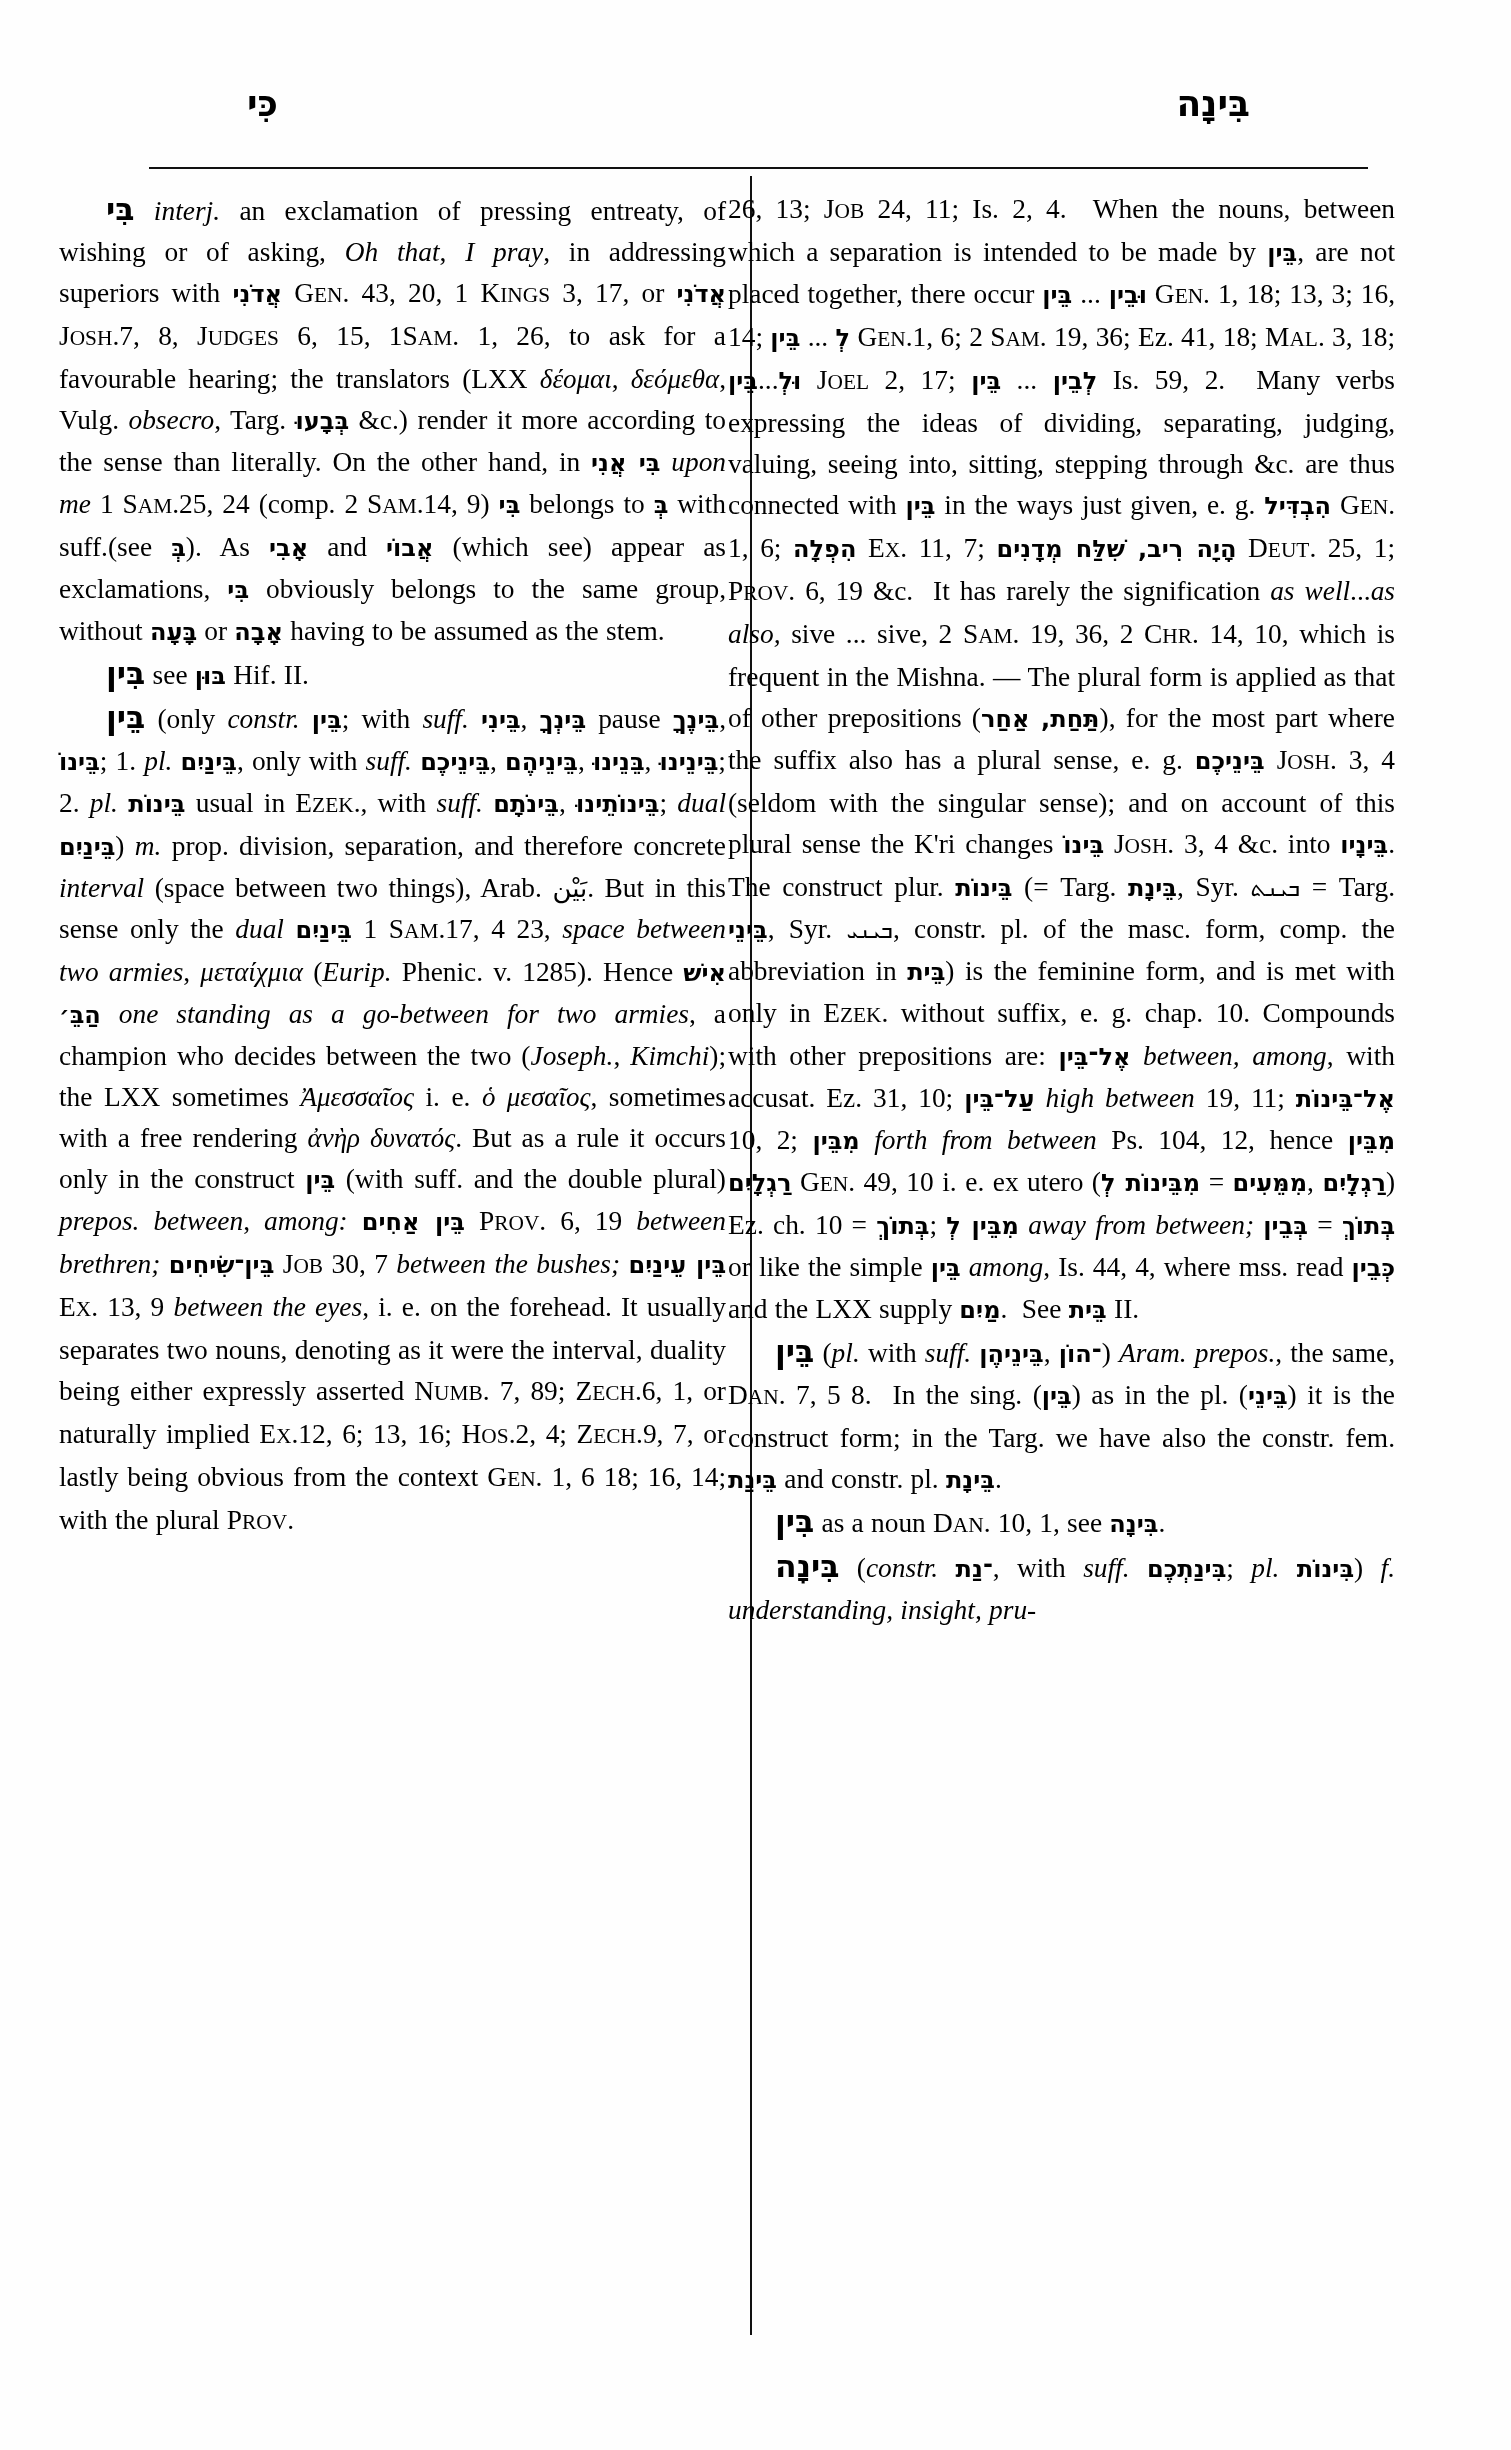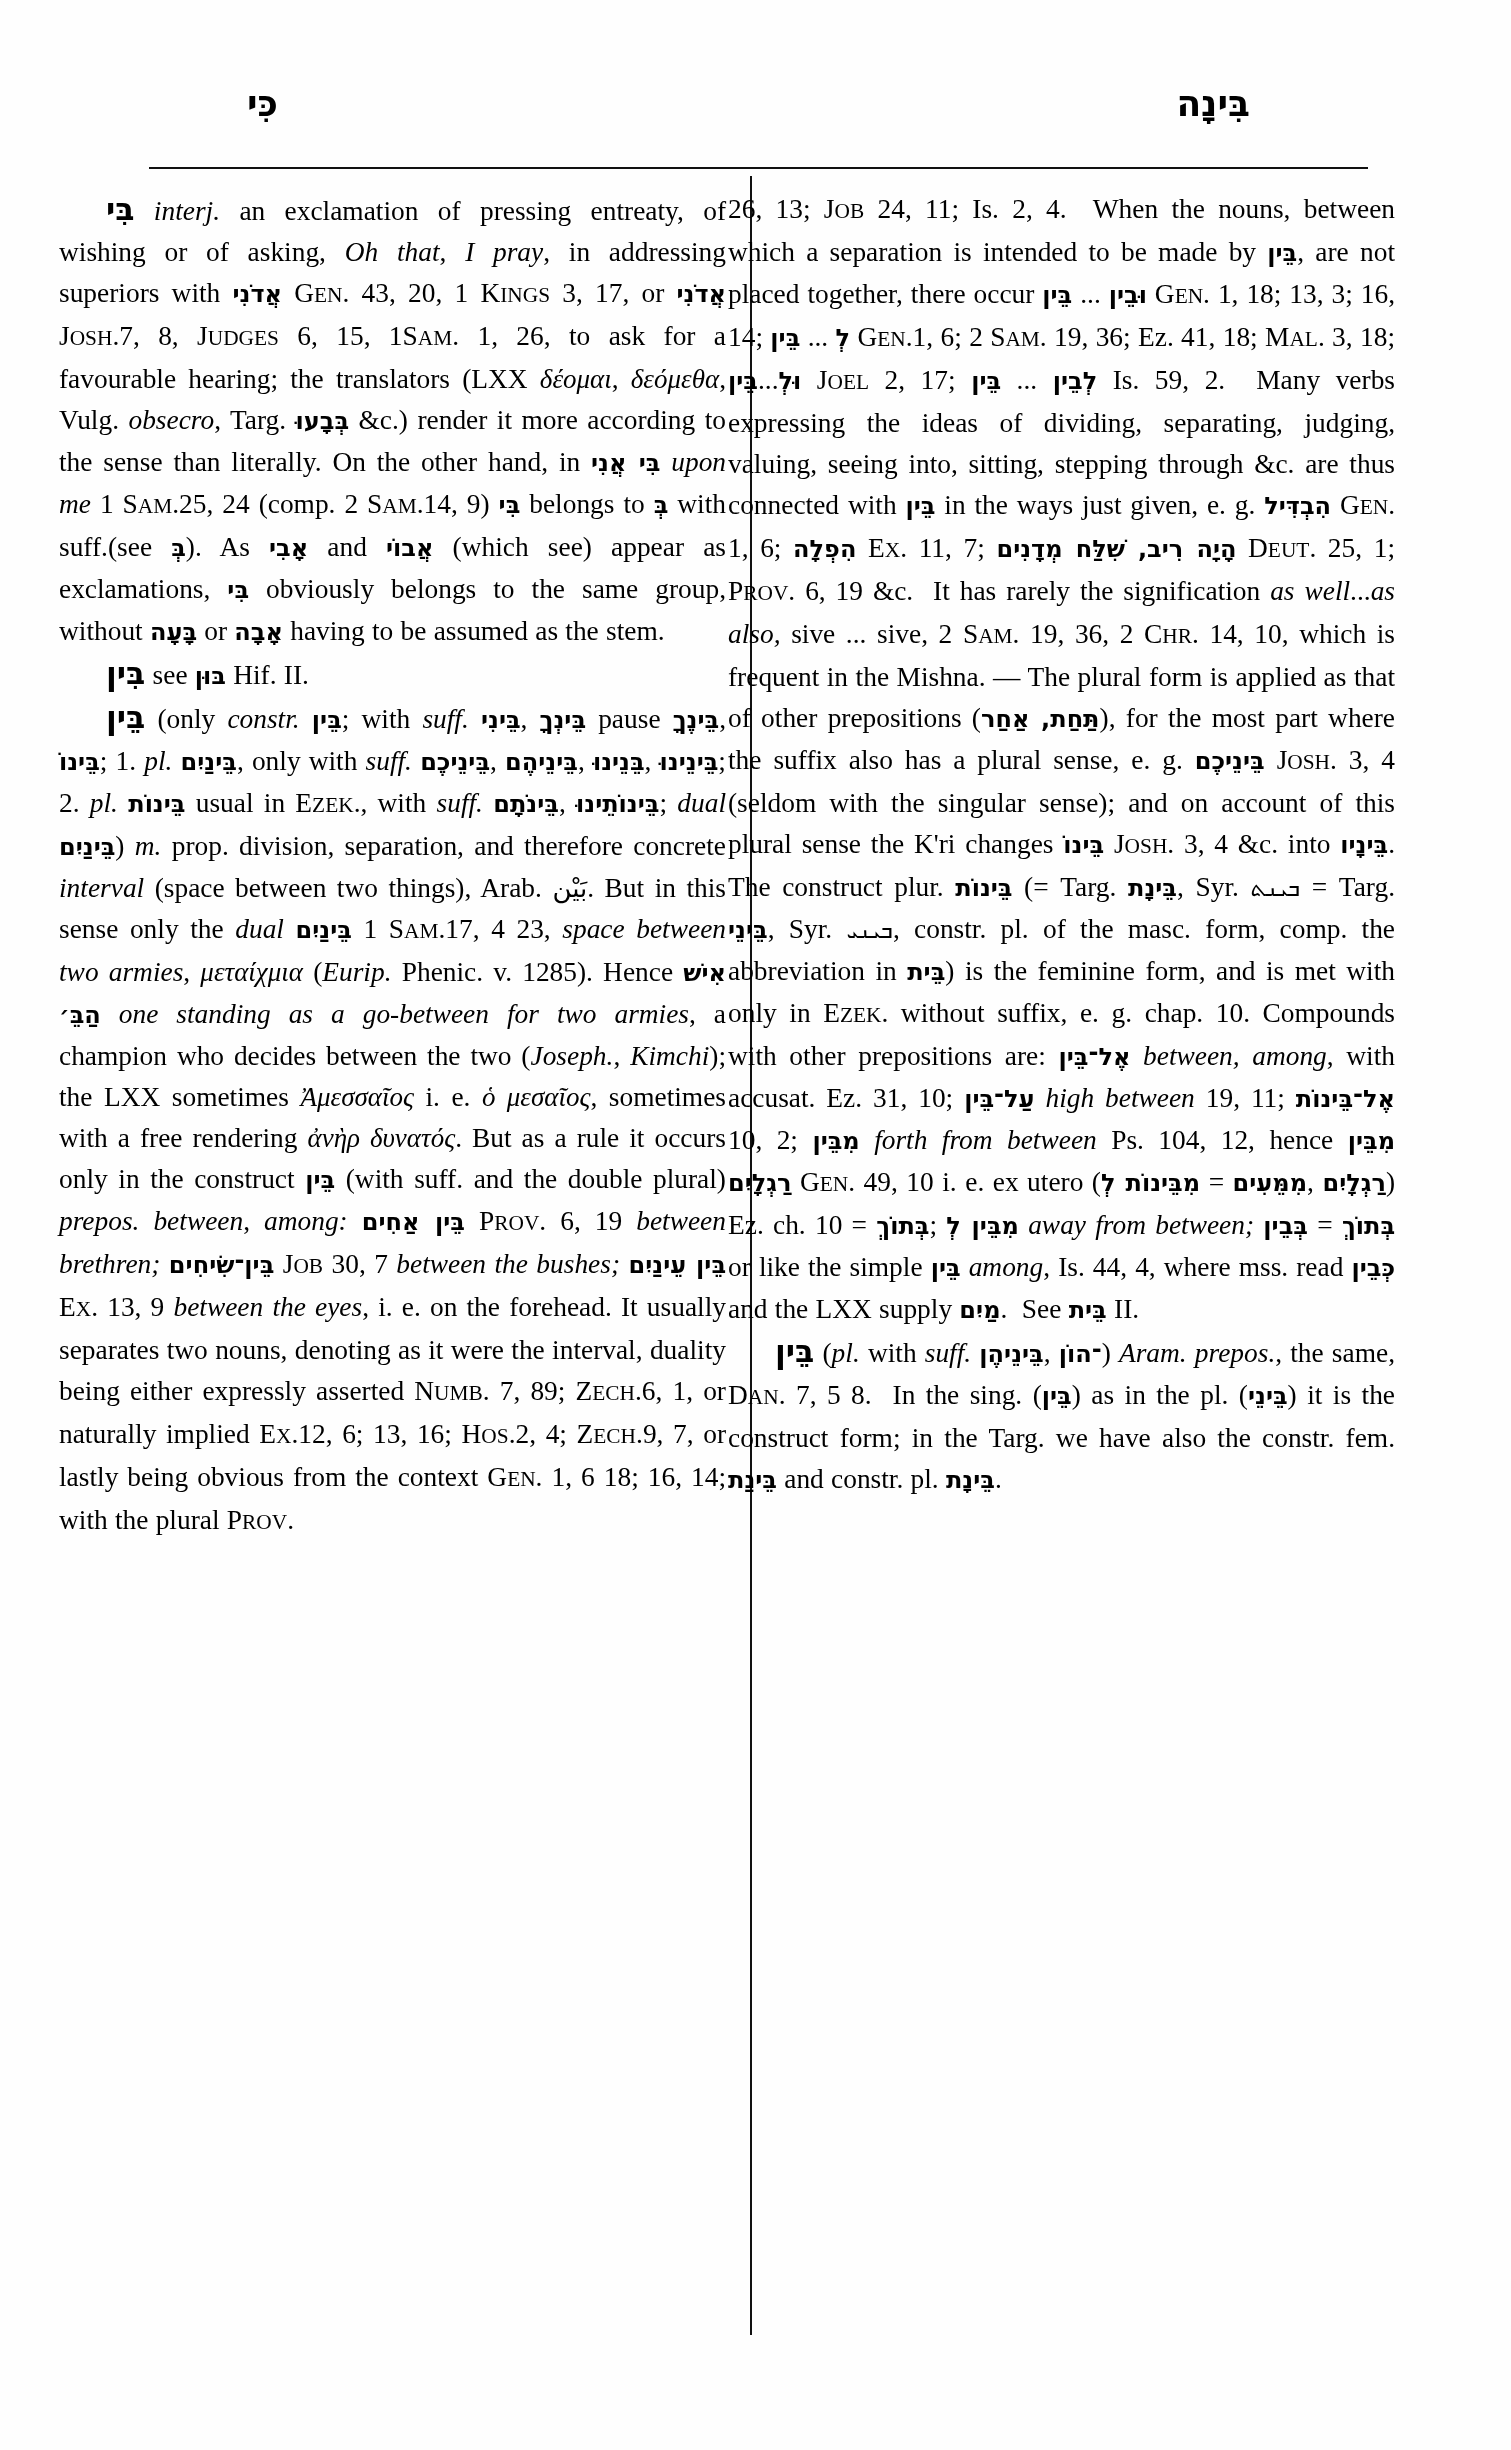--- a/index.html
+++ b/index.html
@@ -170,18 +170,20 @@
     <p class="e indent"><span class="hb-lg">בֵּין</span> (only <i>constr.</i> <span class="hb">בֵּין</span>; with <i>suff.</i> <span class="hb">בֵּינִי</span>, <span class="hb">בֵּינְךָ</span> pause <span class="hb">בֵּינֶךָ</span>, <span class="hb">בֵּינוֹ</span>; 1. <i>pl.</i> <span class="hb">בֵּינַיִם</span>, only with <i>suff.</i> <span class="hb">בֵּינֵיכֶם</span>, <span class="hb">בֵּינֵיהֶם</span>, <span class="hb">בֵּנֵינוּ</span>, <span class="hb">בֵּינֵינוּ</span>; 2. <i>pl.</i> <span class="hb">בֵּינוֹת</span> usual in <span class="sc"><span class="big">E</span><span class="sml">ZEK</span>.</span>, with <i>suff.</i> <span class="hb">בֵּינֹתָם</span>, <span class="hb">בֵּינוֹתֵינוּ</span>; <i>dual</i> <span class="hb">בֵּינַיִם</span>) <i>m.</i> prop. division, separation, and therefore concrete <i>interval</i> (space between two things), Arab. <span class="ar">بَيْن</span>. But in this sense only the <i>dual</i> <span class="hb">בֵּינַיִם</span> 1 <span class="sc"><span class="big">S</span><span class="sml">AM</span>.</span>17, 4 23, <i>space between two armies</i>, <span class="gk">μεταίχμια</span> (<i>Eurip.</i> Phenic. v. 1285). Hence <span class="hb">אִישׁ הַבֵּ׳</span> <i>one standing as a go-between for two armies</i>, a champion who decides between the two (<i>Joseph.</i>, <i>Kimchi</i>); the LXX sometimes <span class="gk">Ἀμεσσαῖος</span> i. e. <span class="gk">ὁ μεσαῖος</span>, sometimes with a free rendering <span class="gk">ἀνὴρ δυνατός</span>. But as a rule it occurs only in the construct <span class="hb">בֵּין</span> (with suff. and the double plural) <i>prepos. between</i>, <i>among:</i> <span class="hb">בֵּין אַחִים</span> <span class="sc"><span class="big">P</span><span class="sml">ROV</span>.</span> 6, 19 <i>between brethren;</i> <span class="hb">בֵּין־שִׂיחִים</span> <span class="sc"><span class="big">J</span><span class="sml">OB</span></span> 30, 7 <i>between the bushes;</i> <span class="hb">בֵּין עֵינַיִם</span> <span class="sc"><span class="big">E</span><span class="sml">X</span>.</span> 13, 9 <i>between the eyes</i>, i. e. on the forehead. It usually separates two nouns, denoting as it were the interval, duality being either expressly asserted <span class="sc"><span class="big">N</span><span class="sml">UMB</span>.</span> 7, 89; <span class="sc"><span class="big">Z</span><span class="sml">ECH</span>.</span>6, 1, or naturally implied <span class="sc"><span class="big">E</span><span class="sml">X</span>.</span>12, 6; 13, 16; <span class="sc"><span class="big">H</span><span class="sml">OS</span>.</span>2, 4; <span class="sc"><span class="big">Z</span><span class="sml">ECH</span>.</span>9, 7, or lastly being obvious from the context <span class="sc"><span class="big">G</span><span class="sml">EN</span>.</span> 1, 6 18; 16, 14; with the plural <span class="sc"><span class="big">P</span><span class="sml">ROV</span>.</span></p>
 
   </div>
 
   <div class="col col-right">
 
     <p class="e">26, 13; <span class="sc"><span class="big">J</span><span class="sml">OB</span></span> 24, 11; Is. 2, 4.&nbsp; When the nouns, between which a separation is intended to be made by <span class="hb">בֵּין</span>, are not placed together, there occur <span class="hb">בֵּין</span> ... <span class="hb">וּבֵין</span> <span class="sc"><span class="big">G</span><span class="sml">EN</span>.</span> 1, 18; 13, 3; 16, 14; <span class="hb">בֵּין</span> ... <span class="hb">לְ</span> <span class="sc"><span class="big">G</span><span class="sml">EN</span>.</span>1, 6; 2 <span class="sc"><span class="big">S</span><span class="sml">AM</span>.</span> 19, 36; Ez. 41, 18; <span class="sc"><span class="big">M</span><span class="sml">AL</span>.</span> 3, 18; <span class="hb">בֵּין</span>...<span class="hb">וּלְ</span> <span class="sc"><span class="big">J</span><span class="sml">OEL</span></span> 2, 17; <span class="hb">בֵּין</span> ... <span class="hb">לְבֵין</span> Is. 59, 2.&nbsp; Many verbs expressing the ideas of dividing, separating, judging, valuing, seeing into, sitting, stepping through &amp;c. are thus connected with <span class="hb">בֵּין</span> in the ways just given, e. g. <span class="hb">הִבְדִּיל</span> <span class="sc"><span class="big">G</span><span class="sml">EN</span>.</span> 1, 6; <span class="hb">הִפְלָה</span> <span class="sc"><span class="big">E</span><span class="sml">X</span>.</span> 11, 7; <span class="hb">הָיָה רִיב, שִׁלַּח מְדָנִים</span> <span class="sc"><span class="big">D</span><span class="sml">EUT</span>.</span> 25, 1; <span class="sc"><span class="big">P</span><span class="sml">ROV</span>.</span> 6, 19 &amp;c.&nbsp; It has rarely the signification <i>as well</i>...<i>as also,</i> sive ... sive, 2 <span class="sc"><span class="big">S</span><span class="sml">AM</span>.</span> 19, 36, 2 <span class="sc"><span class="big">C</span><span class="sml">HR</span>.</span> 14, 10, which is frequent in the Mishna. — The plural form is applied as that of other prepositions (<span class="hb">תַּחַת, אַחַר</span>), for the most part where the suffix also has a plural sense, e. g. <span class="hb">בֵּינֵיכֶם</span> <span class="sc"><span class="big">J</span><span class="sml">OSH</span>.</span> 3, 4 (seldom with the singular sense); and on account of this plural sense the K'ri changes <span class="hb">בֵּינוֹ</span> <span class="sc"><span class="big">J</span><span class="sml">OSH</span>.</span> 3, 4 &amp;c. into <span class="hb">בֵּינָיו</span>. The construct plur. <span class="hb">בֵּינוֹת</span> (= Targ. <span class="hb">בֵּינָת</span>, Syr. <span class="sy">ܒܝܢܬ</span> = Targ. <span class="hb">בֵּינֵי</span>, Syr. <span class="sy">ܒܝܢܝ</span>, constr. pl. of the masc. form, comp. the abbreviation in <span class="hb">בֵּית</span>) is the feminine form, and is met with only in <span class="sc"><span class="big">E</span><span class="sml">ZEK</span>.</span> without suffix, e. g. chap. 10. Compounds with other prepositions are: <span class="hb">אֶל־בֵּין</span> <i>between, among</i>, with accusat. Ez. 31, 10; <span class="hb">עַל־בֵּין</span> <i>high between</i> 19, 11; <span class="hb">אֶל־בֵּינוֹת</span> 10, 2; <span class="hb">מִבֵּין</span> <i>forth from between</i> Ps. 104, 12, hence <span class="hb">מִבֵּין רַגְלָיִם</span> <span class="sc"><span class="big">G</span><span class="sml">EN</span>.</span> 49, 10 i. e. ex utero (<span class="hb">מִבֵּינוֹת לְ</span> = <span class="hb">מִמֵּעִים</span>, <span class="hb">רַגְלָיִם</span>) Ez. ch. 10 = <span class="hb">בְּתוֹךְ</span>; <span class="hb">מִבֵּין לְ</span> <i>away from between;</i> <span class="hb">בְּבֵין</span> = <span class="hb">בְּתוֹךְ</span> or like the simple <span class="hb">בֵּין</span> <i>among</i>, Is. 44, 4, where mss. read <span class="hb">כְּבֵין</span> and the LXX supply <span class="hb">מַיִם</span>.&nbsp; See <span class="hb">בֵּית</span> II.</p>
 
     <p class="e indent"><span class="hb-lg">בֵּין</span> (<i>pl.</i> with <i>suff.</i> <span class="hb">בֵּינֵיהֶן</span>, <span class="hb">־הוֹן</span>) <i>Aram. prepos.</i>, the same, <span class="sc"><span class="big">D</span><span class="sml">AN</span>.</span> 7, 5 8.&nbsp; In the sing. (<span class="hb">בֵּין</span>) as in the pl. (<span class="hb">בֵּינֵי</span>) it is the construct form; in the Targ. we have also the constr. fem. <span class="hb">בֵּינַת</span> and constr. pl. <span class="hb">בֵּינָת</span>.</p>
 
+    <p class="e indent"><span class="hb-lg">בִּין</span> as a noun <span class="sc"><span class="big">D</span><span class="sml">AN</span>.</span> 10, 1, see <span class="hb">בִּינָה</span>.</p>
 
+    <p class="e indent"><span class="hb-lg">בִּינָה</span> (<i>constr.</i> <span class="hb">־נַת</span>, with <i>suff.</i> <span class="hb">בִּינַתְכֶם</span>; <i>pl.</i> <span class="hb">בִּינוֹת</span>) <i>f. understanding, insight, pru-</i></p>
 
   </div>
 
 </div>
 
 
 </body></html>

